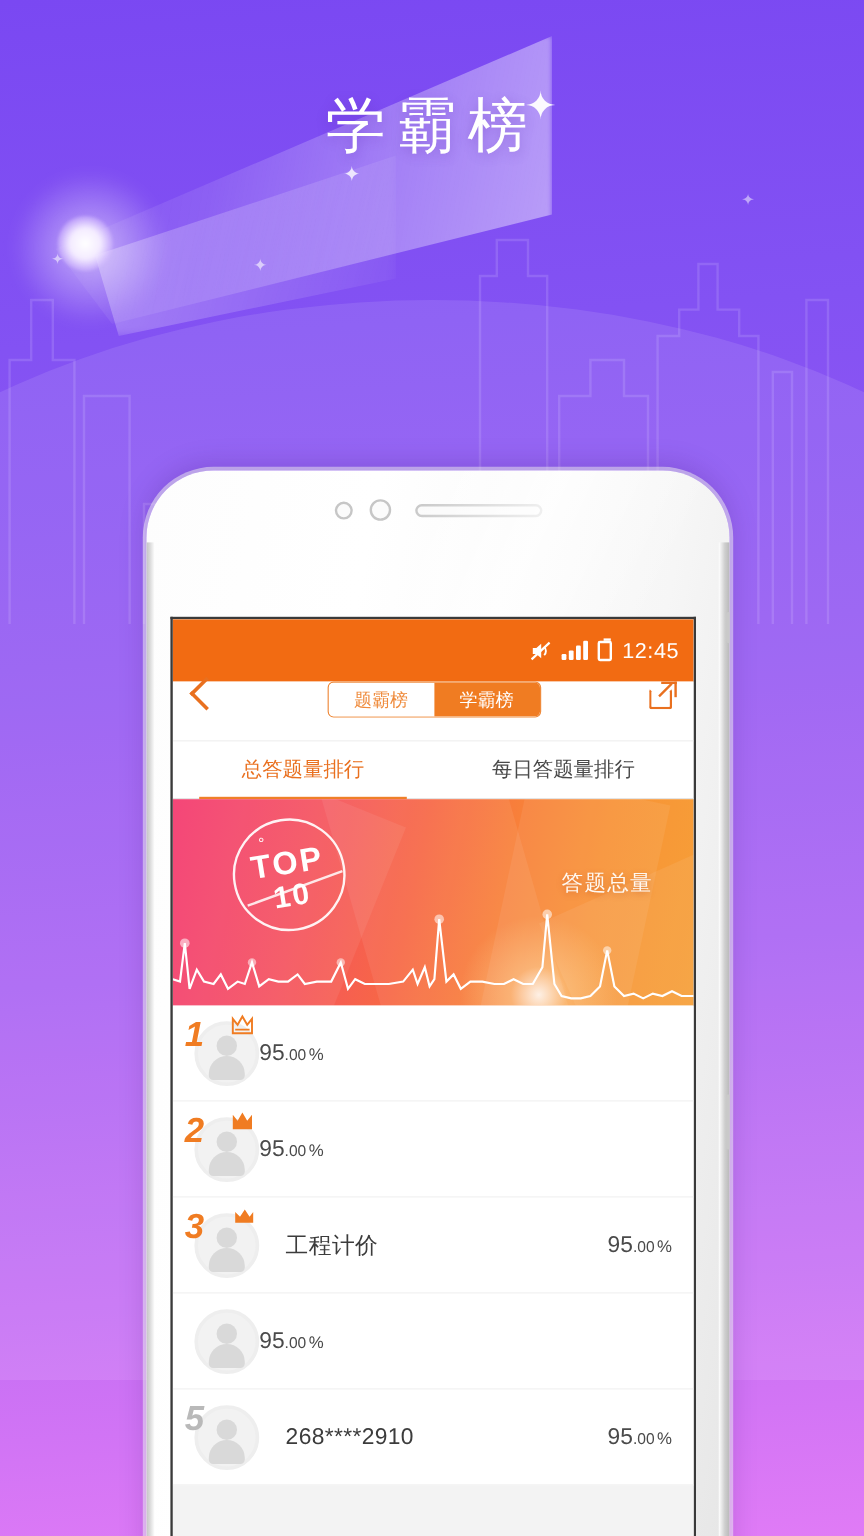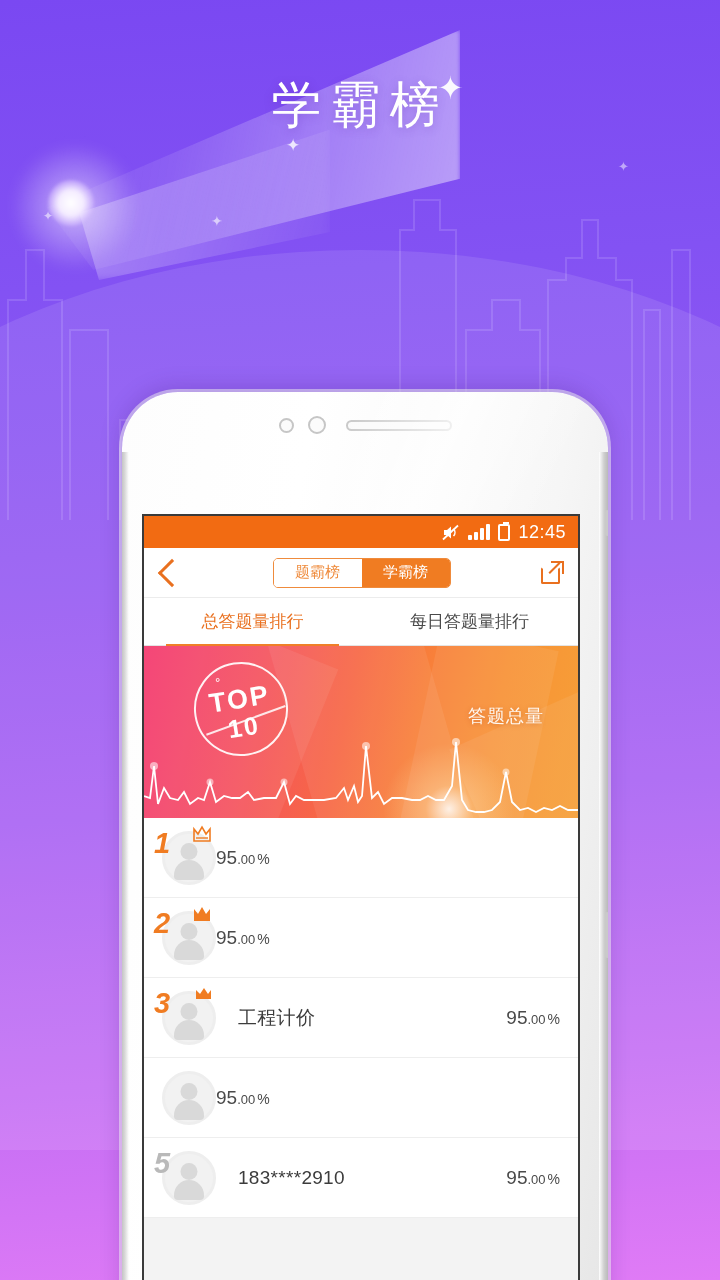--- a/index.html
+++ b/index.html
@@ -89,35 +89,35 @@
   .speaker { width:106px; height:11px; border-radius:6px; border:2px solid #c4c4c4; background:#fafafa; margin-left:6px; }
 
   
   #screen {
     position:absolute; left:20px; top:122px; width:438px; height:798px;
     background:#fff; border:2px solid #3a3a3a; border-bottom:none; overflow:hidden;
   }
 
   
   .statusbar {
-    height:32px; background:#f26b12; display:flex; align-items:center;
+    height:52px; background:#f26b12; display:flex; align-items:center;
     justify-content:flex-end; padding-right:12px; gap:8px;
   }
   .sb-icon { display:flex; align-items:flex-end; }
   .bars { display:flex; align-items:flex-end; gap:2px; height:16px; }
   .bars i { width:4px; background:#fff; border-radius:1px; display:block; }
   .bars i:nth-child(1){height:5px} .bars i:nth-child(2){height:8px}
   .bars i:nth-child(3){height:12px} .bars i:nth-child(4){height:16px}
   .batt { width:12px; height:17px; border:2px solid #fff; border-radius:2px; position:relative; }
   .batt:after { content:""; position:absolute; left:3px; top:-4px; width:6px; height:2px; background:#fff; }
   .sb-time { color:#fff; font-size:18px; letter-spacing:.5px; }
 
   
   .navbar {
-    height:50px; background:#fff; display:flex; align-items:center;
+    height:50px; background:#fff; display:flex; align-items:flex-start;
     justify-content:space-between; padding:0 14px; border-bottom:1px solid #ececec;gap:16px;
   }
   .backarrow {
     width:20px; height:20px; border-left:3px solid #e9701f; border-bottom:3px solid #e9701f;
     transform:rotate(45deg); margin-left:4px;
   }
   .segment {
     display:flex; border:1.5px solid #ef8b3c; border-radius:5px; overflow:hidden; height:30px;
   }
   .seg-item {
@@ -379,21 +379,21 @@
           <div class="pct">
             <span>95</span><span class="dec">.00</span><span class="sym">%</span>
           </div>
         </div>
 
         <div class="row">
           <div class="avatar-wrap">
             <div class="avatar"></div>
             <div class="rank grey">5</div>
           </div>
-          <div class="uname">183****2910</div>
+          <div class="uname">268****2910</div>
           <div class="pct">
             <span>95</span><span class="dec">.00</span><span class="sym">%</span>
           </div>
         </div>
 
         <div class="filler"></div>
       </div>
 
     </div>
   </div>

